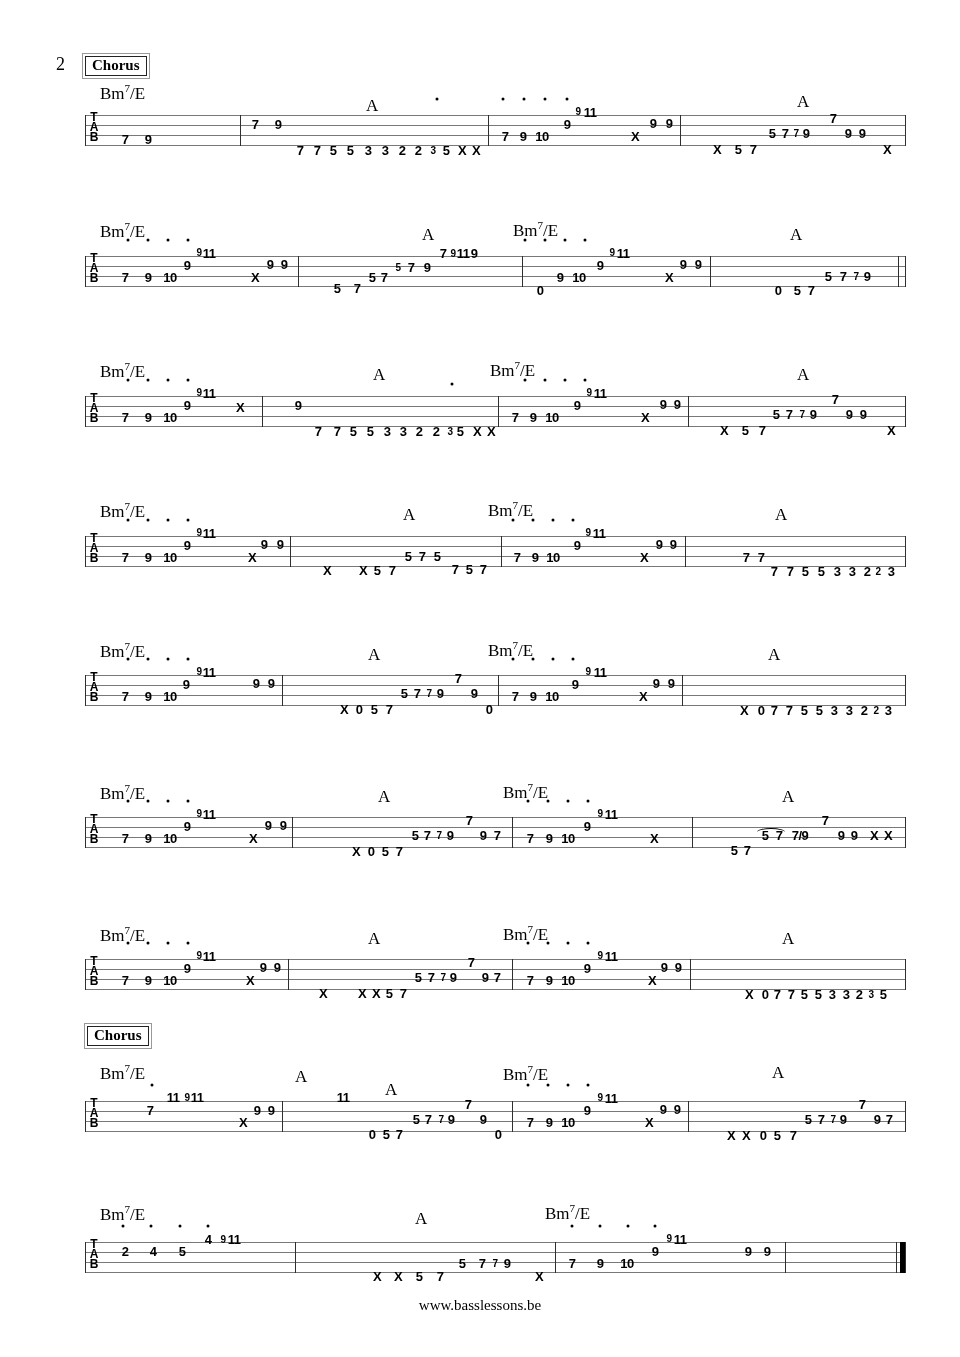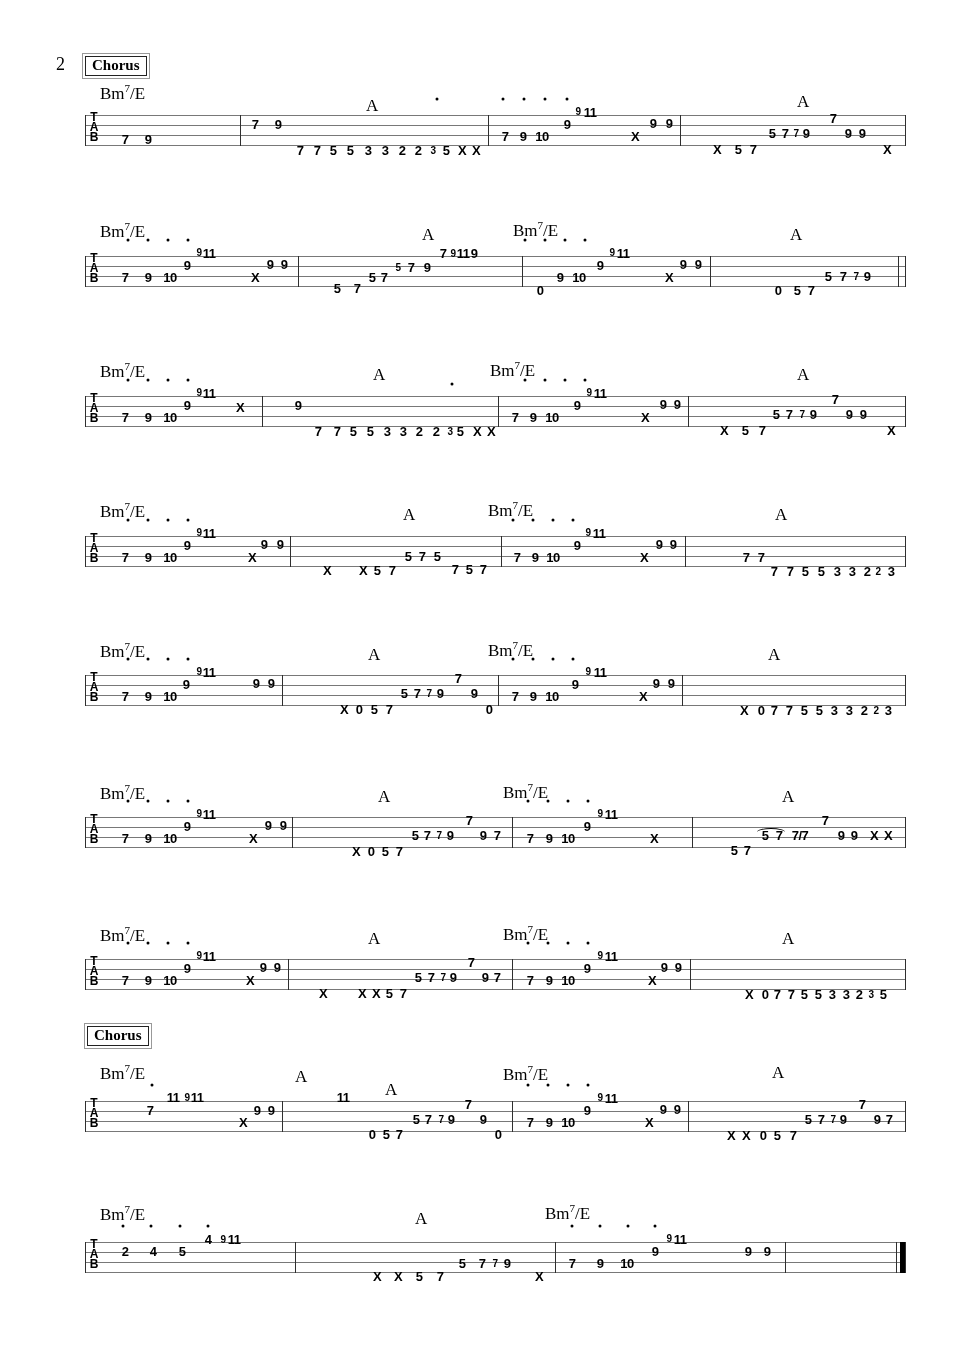--- a/index.html
+++ b/index.html
@@ -390,21 +390,21 @@
       <div class="note" style="left: 549px; top: 838px;">9</div>
       <div class="note" style="left: 568px; top: 838px;">10</div>
       <div class="note" style="left: 587px; top: 825.5px;">9</div>
       <div class="note small" style="left: 600px; top: 813.5px;">9</div>
       <div class="note" style="left: 611px; top: 813.5px;">11</div>
       <div class="note" style="left: 654px; top: 838px;">X</div>
       <div class="note" style="left: 734px; top: 850px;">5</div>
       <div class="note" style="left: 747px; top: 850px;">7</div>
       <div class="note" style="left: 765px; top: 835px;">5</div>
       <div class="note" style="left: 779px; top: 835px;">7</div>
-      <div class="note" style="left: 800px; top: 835px;">7/7</div>
+      <div class="note" style="left: 800px; top: 835px;">7/9</div>
       <div class="note" style="left: 825px; top: 820px;">7</div>
       <div class="note" style="left: 841px; top: 835px;">9</div>
       <div class="note" style="left: 854px; top: 835px;">9</div>
       <div class="note" style="left: 874px; top: 835px;">X</div>
       <div class="note" style="left: 888px; top: 835px;">X</div>
       <div class="arc" style="left: 757px; width: 28px; top: 828px;"></div>
       <div class="staff-line" style="left: 85px; width: 820px; top: 959px;"></div>
       <div class="staff-line" style="left: 85px; width: 820px; top: 969px;"></div>
       <div class="staff-line" style="left: 85px; width: 820px; top: 979px;"></div>
       <div class="staff-line" style="left: 85px; width: 820px; top: 989px;"></div>
@@ -572,13 +572,14 @@
       <div class="note" style="left: 539px; top: 1275.5px;">X</div>
       <div class="note" style="left: 572px; top: 1263px;">7</div>
       <div class="note" style="left: 600px; top: 1263px;">9</div>
       <div class="note" style="left: 627px; top: 1263px;">10</div>
       <div class="note" style="left: 655px; top: 1250.5px;">9</div>
       <div class="note small" style="left: 669px; top: 1239px;">9</div>
       <div class="note" style="left: 680px; top: 1238.5px;">11</div>
       <div class="note" style="left: 748px; top: 1250.5px;">9</div>
       <div class="note" style="left: 767px; top: 1250.5px;">9</div>
     </div>
+  <div class="footer">www.basslessons.be</div>
 </div>
 
 </body></html>

